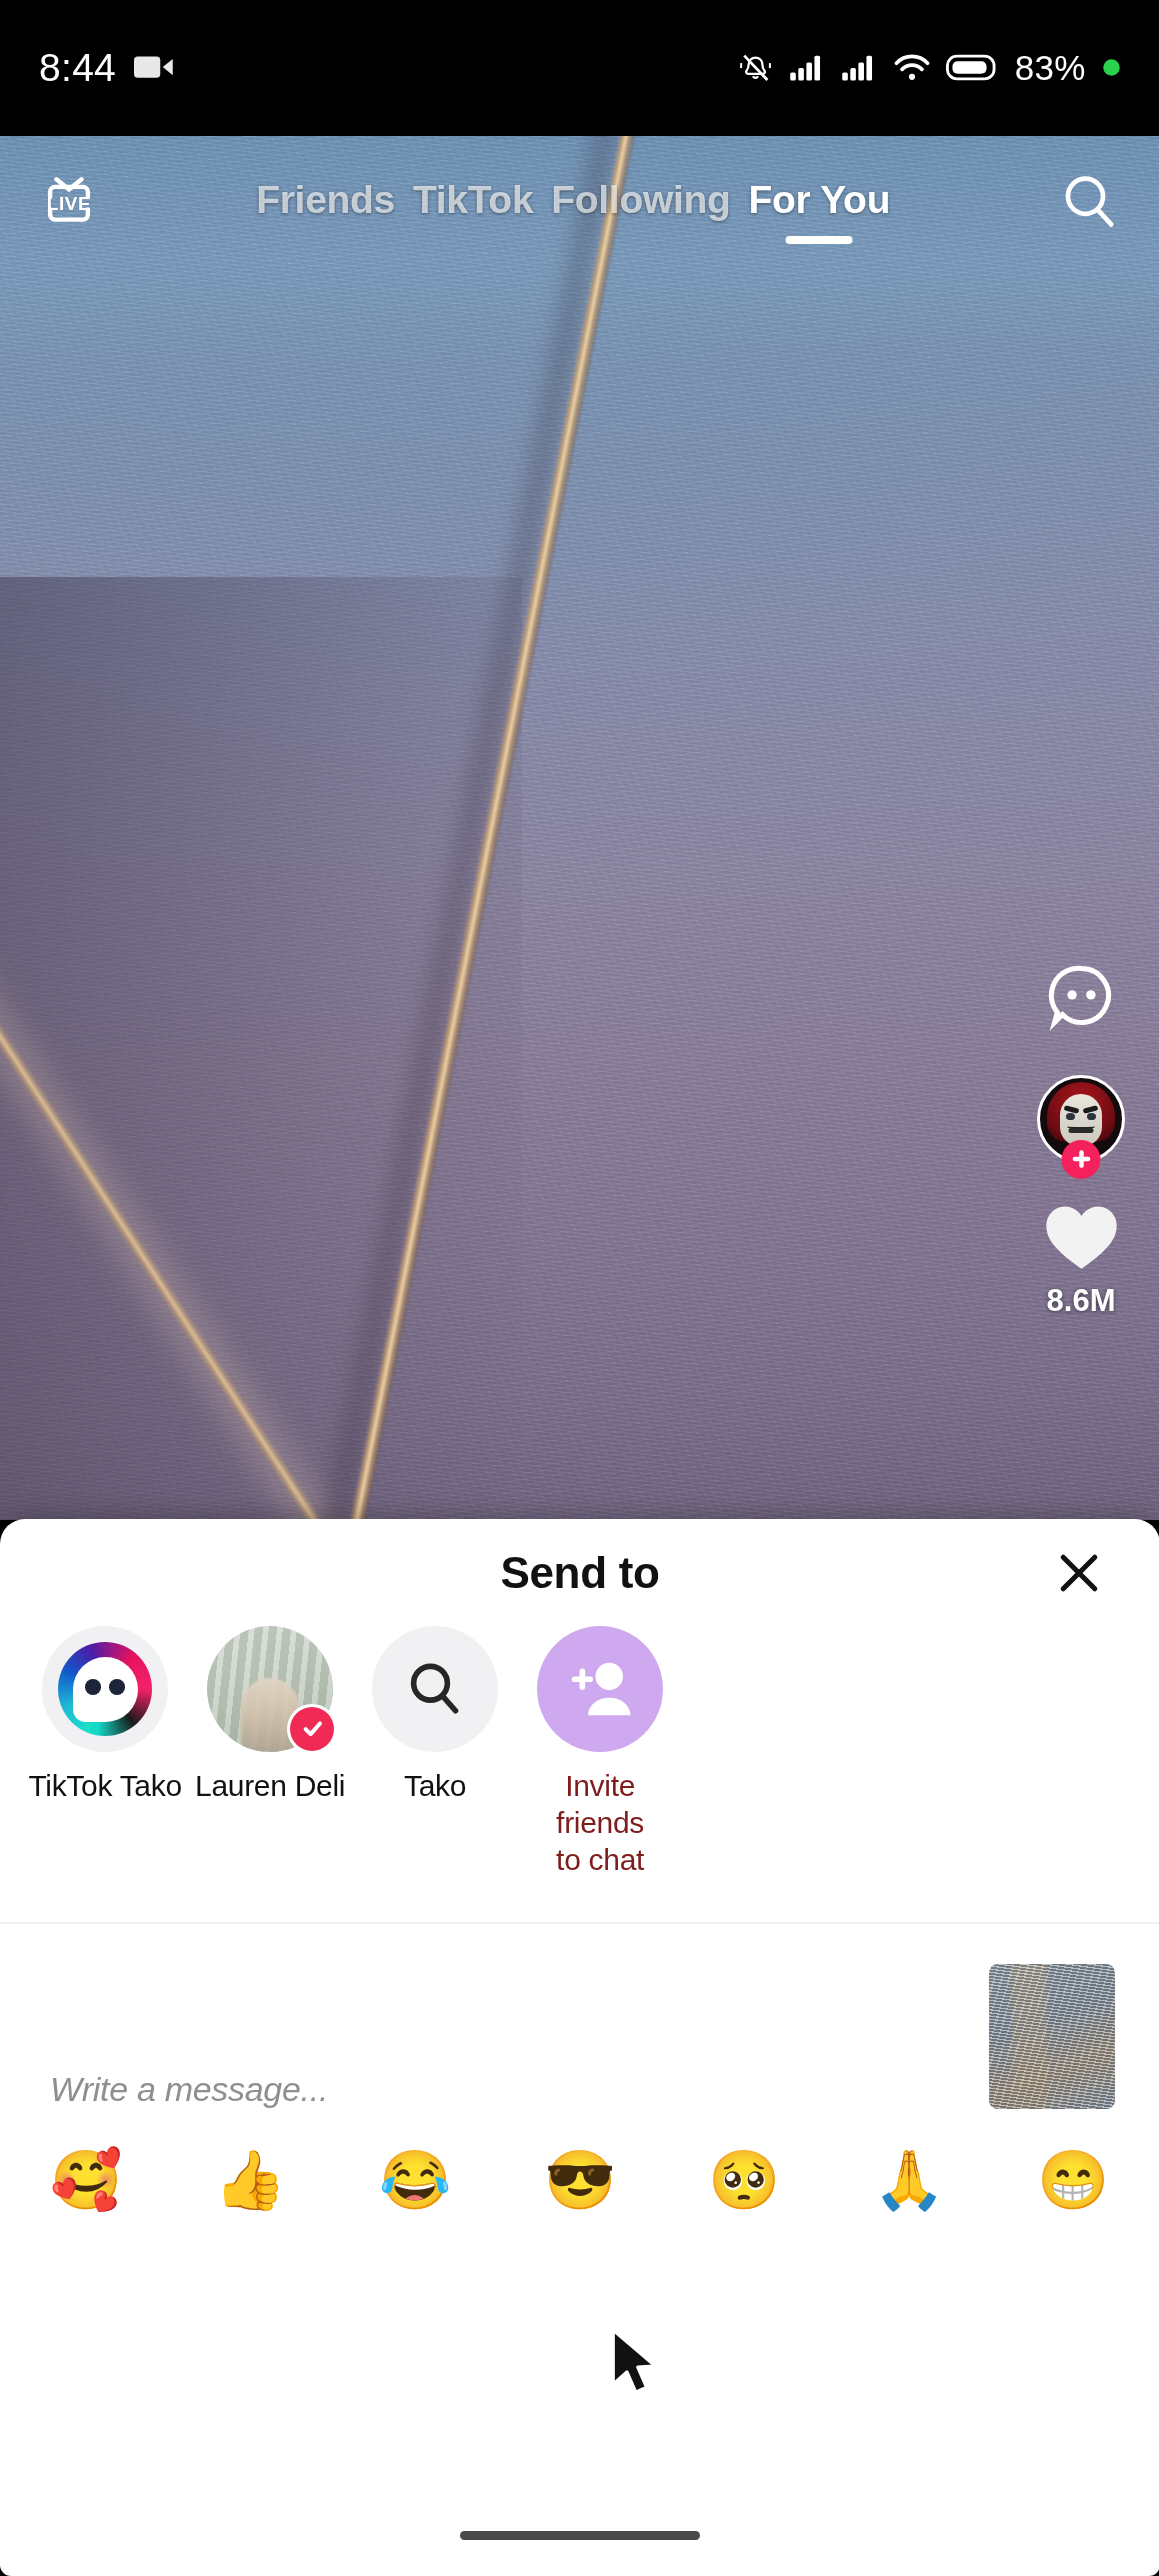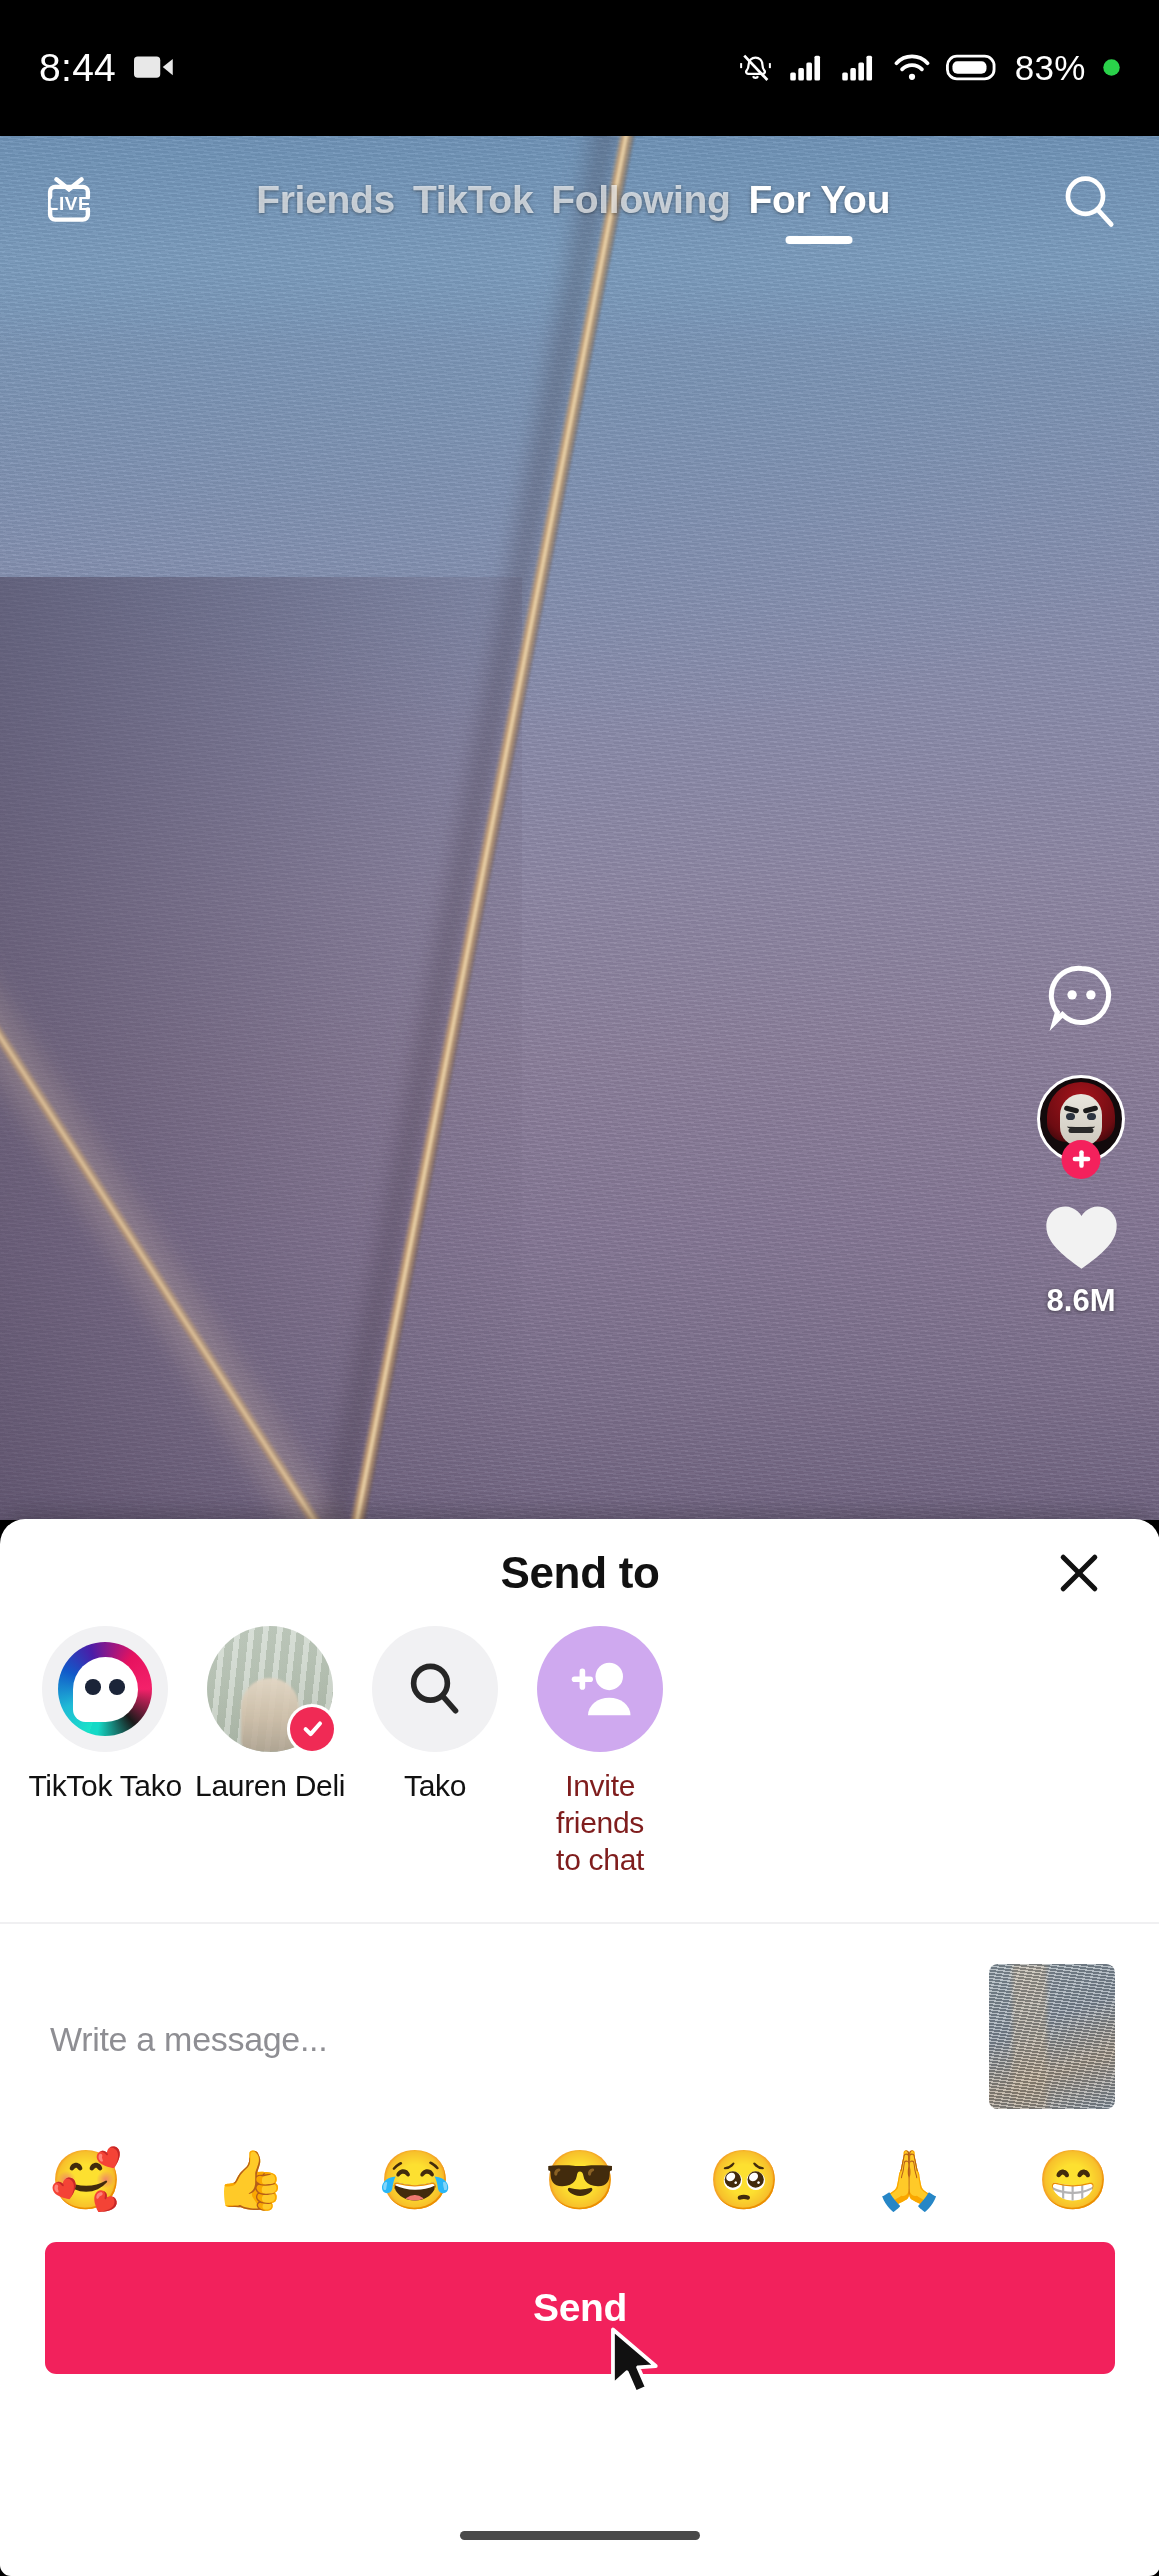--- a/index.html
+++ b/index.html
@@ -274,22 +274,22 @@
     display:flex; align-items:center; justify-content:center;
   }
 
   
   #sheet-div {
     height:1.9px; background:#f0f0f2; margin-top:44px; flex:0 0 auto;
   }
 
   
   #msg-row {
-    display:flex; align-items:center; padding:40px 45px 0 50px;
-    flex:0 0 auto; gap:19px;
+    display:flex; align-items:flex-end; padding:40px 45px 0 50px;
+    flex:0 0 auto; gap:19px;font-style:italic;
   }
   #msg-placeholder {
     flex:1 1 auto; font-size:34px; color:#8e8e93; letter-spacing:-0.3px;
     padding-top:6.3px;
   }
   #msg-thumb {
     width:126px; height:145px; border-radius:8.8px; overflow:hidden;
     position:relative; flex:0 0 auto;
     background:linear-gradient(160deg,#9aa7ae 0%, #8d98a4 40%, #a99a86 70%, #8e9aa6 100%);
   }
@@ -561,25 +561,20 @@
     <div id="emoji-row">
       <span class="emoji">🥰</span>
       <span class="emoji">👍</span>
       <span class="emoji">😂</span>
       <span class="emoji">😎</span>
       <span class="emoji">🥺</span>
       <span class="emoji">🙏</span>
       <span class="emoji">😁</span>
     </div>
 
-    <div id="send-wrap">
-      <div id="send-btn">
-        <span id="send-label">Send</span>
-      </div>
-    </div>
 
     <div id="home-ind"></div>
   </div>
 
   <span id="cursor">
     <svg width="57" height="73" viewBox="0 0 90 116">
       <path d="M6 4 L6 92 L28 72 L42 104 L60 96 L46 64 L74 62 Z" fill="#111" stroke="#fff" stroke-width="6" stroke-linejoin="round"></path>
     </svg>
   </span>
 

